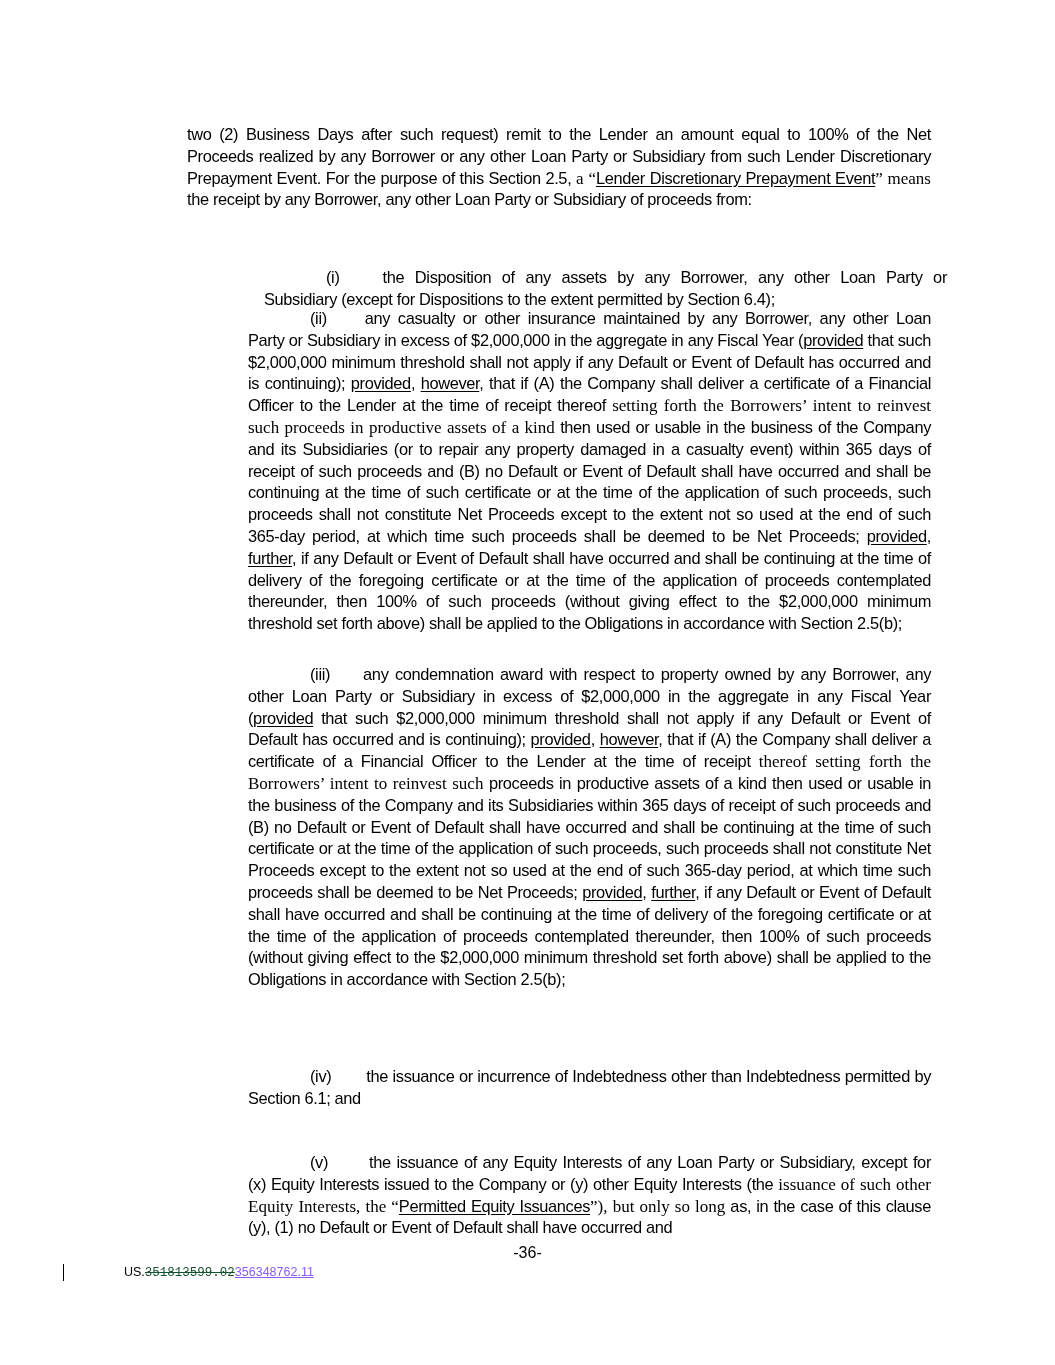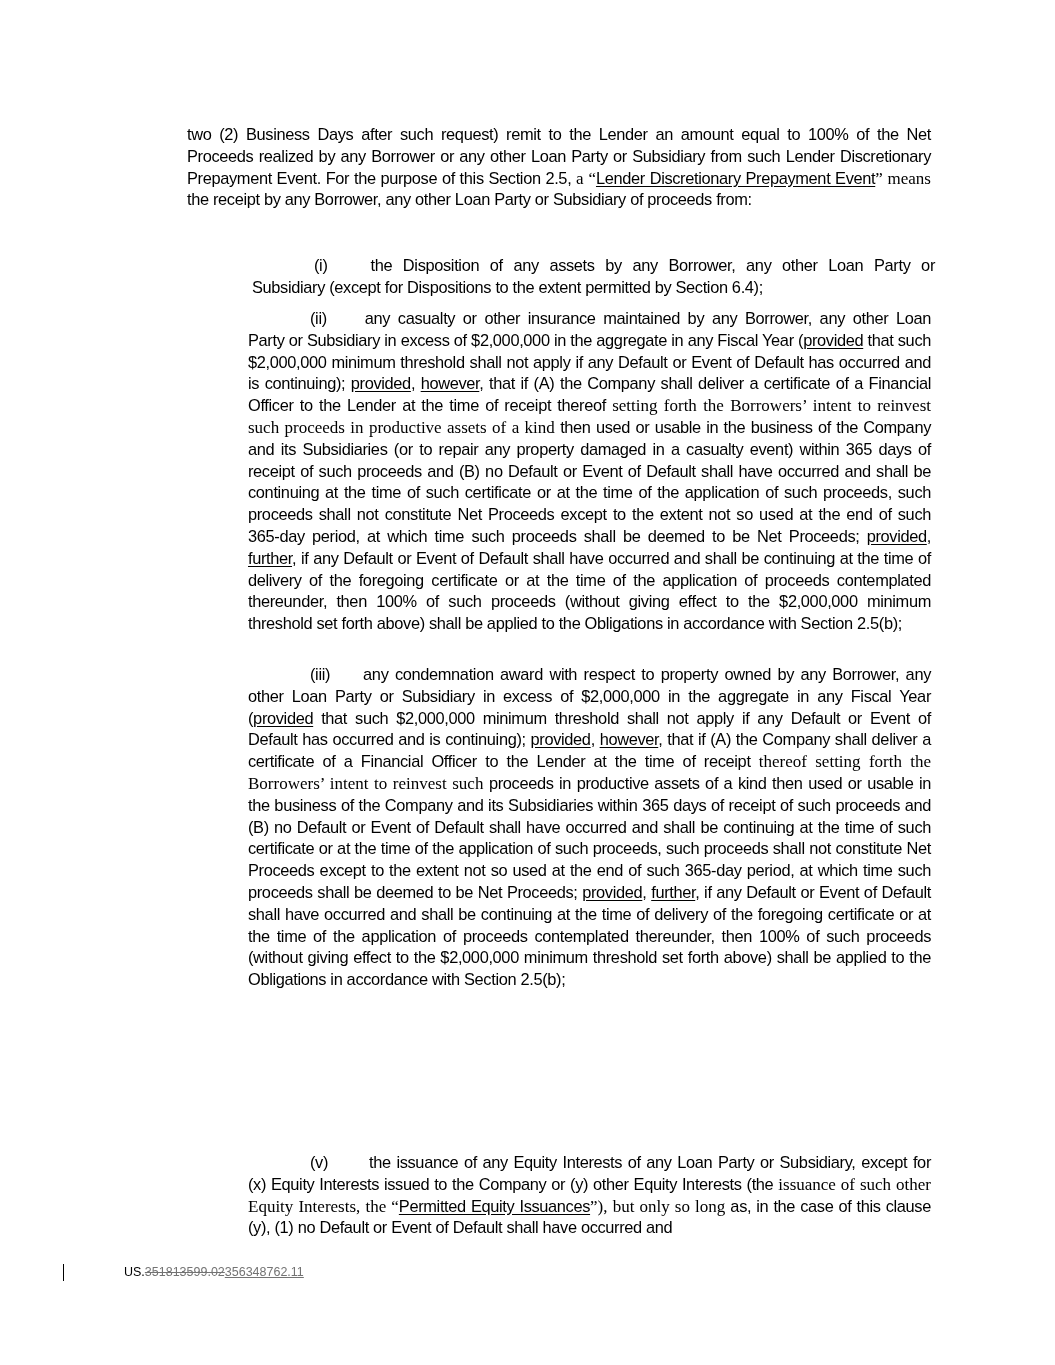--- a/index.html
+++ b/index.html
@@ -26,37 +26,39 @@
   u { text-underline-offset: 2px; }
   .pagenum {
     position: absolute; left: 0; width: 1055px; top: 1244px;
     text-align: center; font-family: "Liberation Sans", sans-serif; font-size: 16px;
   }
   .changebar { position: absolute; left: 63px; top: 1264px; width: 1px; height: 17px; background: #000; }
   .docid {
     position: absolute; left: 124px; top: 1265px;
     font-family: "Liberation Sans", sans-serif; font-size: 12.5px; color: #000;
   }
-  .del { color: #737373; text-decoration: line-through; }
-  .ins { color: #737373; text-decoration: underline; }
+  .del { color: #14532d; text-decoration: line-through; font-family: Liberation Mono, monospace; }
+  .ins { color: #8b5cf6; text-decoration: underline; }
 </style>
 </head>
 <body>
 
 <div class="page">
 
   <p class="text para0" style="margin:0"><span>two (2) Business Days after such request) remit to the Lender an amount equal to 100% of the Net Proceeds realized by any Borrower or any other Loan Party or Subsidiary from such Lender Discretionary Prepayment Event.  For the purpose of this Section 2.5,</span><span class="serif"> a “</span><u>Lender Discretionary Prepayment Event</u><span class="serif">” means</span><span> the receipt by any Borrower, any other Loan Party or Subsidiary of proceeds from:</span></p>
 
-  <p class="text sub item-i" style="margin:4px"><span class="indent"></span><span>(i)</span><span class="gap" style="width:43px"></span><span>the Disposition of any assets by any Borrower, any other Loan Party or Subsidiary (except for Dispositions to the extent permitted by Section 6.4);</span></p>
+  <p class="text sub item-i" style="margin:16px"><span class="indent"></span><span>(i)</span><span class="gap" style="width:43px"></span><span>the Disposition of any assets by any Borrower, any other Loan Party or Subsidiary (except for Dispositions to the extent permitted by Section 6.4);</span></p>
 
   <p class="text sub item-ii" style="margin:0"><span class="indent"></span><span>(ii)</span><span class="gap" style="width:38px"></span><span>any casualty or other insurance maintained by any Borrower, any other Loan Party or Subsidiary in excess of $2,000,000 in the aggregate in any Fiscal Year (</span><u>provided</u><span> that such $2,000,000 minimum threshold shall not apply if any Default or Event of Default has occurred and is continuing); </span><u>provided</u><span>, </span><u>however</u><span>, that if (A) the Company shall deliver a certificate of a Financial Officer to the Lender at the time of receipt thereof </span><span class="serif">setting forth the Borrowers’ intent to reinvest such proceeds in productive assets of a kind</span><span> then used or usable in the business of the Company and its Subsidiaries (or to repair any property damaged in a casualty event) within 365 days of receipt of such proceeds and (B) no Default or Event of Default shall have occurred and shall be continuing at the time of such certificate or at the time of the application of such proceeds, such proceeds shall not constitute Net Proceeds except to the extent not so used at the end of such 365-day period, at which time such proceeds shall be deemed to be Net Proceeds; </span><u>provided</u><span>, </span><u>further</u><span>, if any Default or Event of Default shall have occurred and shall be continuing at the time of delivery of the foregoing certificate or at the time of the application of proceeds contemplated thereunder, then 100% of such proceeds (without giving effect to the $2,000,000 minimum threshold set forth above) shall be applied to the Obligations in accordance with Section 2.5(b);</span></p>
 
   <p class="text sub item-iii" style="margin:0"><span class="indent"></span><span>(iii)</span><span class="gap" style="width:33px"></span><span>any condemnation award with respect to property owned by any Borrower, any other Loan Party or Subsidiary in excess of $2,000,000 in the aggregate in any Fiscal Year (</span><u>provided</u><span> that such $2,000,000 minimum threshold shall not apply if any Default or Event of Default has occurred and is continuing); </span><u>provided</u><span>, </span><u>however</u><span>, that if (A) the Company shall deliver a certificate of a Financial Officer to the Lender at the time of receipt </span><span class="serif">thereof setting forth the Borrowers’ intent to reinvest such</span><span> proceeds in productive assets of a kind then used or usable in the business of the Company and its Subsidiaries within 365 days of receipt of such proceeds and (B) no Default or Event of Default shall have occurred and shall be continuing at the time of such certificate or at the time of the application of such proceeds, such proceeds shall not constitute Net Proceeds except to the extent not so used at the end of such 365-day period, at which time such proceeds shall be deemed to be Net Proceeds; </span><u>provided</u><span>, </span><u>further</u><span>, if any Default or Event of Default shall have occurred and shall be continuing at the time of delivery of the foregoing certificate or at the time of the application of proceeds contemplated thereunder, then 100% of such proceeds (without giving effect to the $2,000,000 minimum threshold set forth above) shall be applied to the Obligations in accordance with Section 2.5(b);</span></p>
 
+  <p class="text sub item-iv" style="margin:0"><span class="indent"></span><span>(iv)</span><span class="gap" style="width:35px"></span><span>the issuance or incurrence of Indebtedness other than Indebtedness permitted by Section 6.1; and</span></p>
 
   <p class="text sub item-v" style="margin:0"><span class="indent"></span><span>(v)</span><span class="gap" style="width:41px"></span><span>the issuance of any Equity Interests of any Loan Party or Subsidiary, except for (x) Equity Interests issued to the Company or (y) other Equity Interests (the </span><span class="serif">issuance of such other Equity Interests, the “</span><u>Permitted Equity Issuances</u><span class="serif">”), but only so long</span><span> as, in the case of this clause (y), (1) no Default or Event of Default shall have occurred and</span></p>
 
+  <div class="pagenum">-36-</div>
 
   <div class="changebar"></div>
 
   <div class="docid"><span>US.</span><span class="del">351813599.02</span><span class="ins">356348762.11</span></div>
 
 </div>
 
 </body></html>

